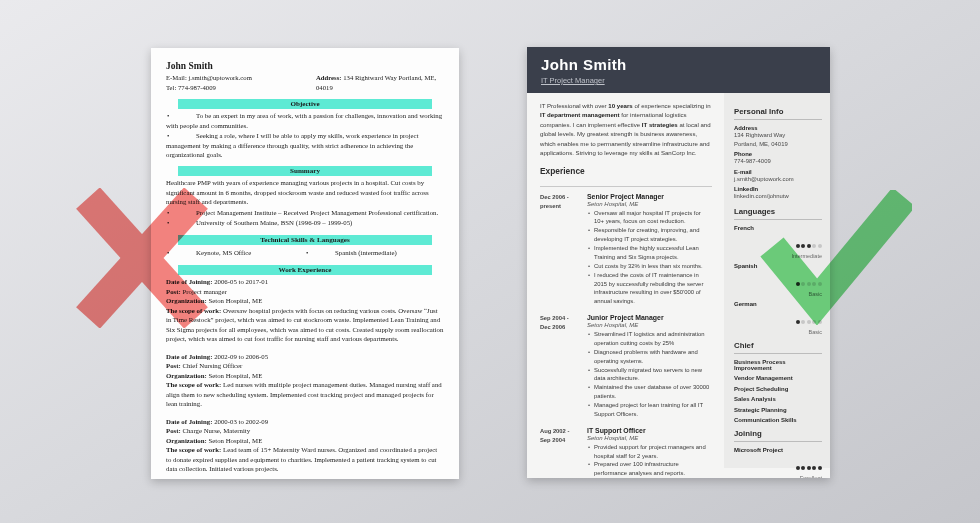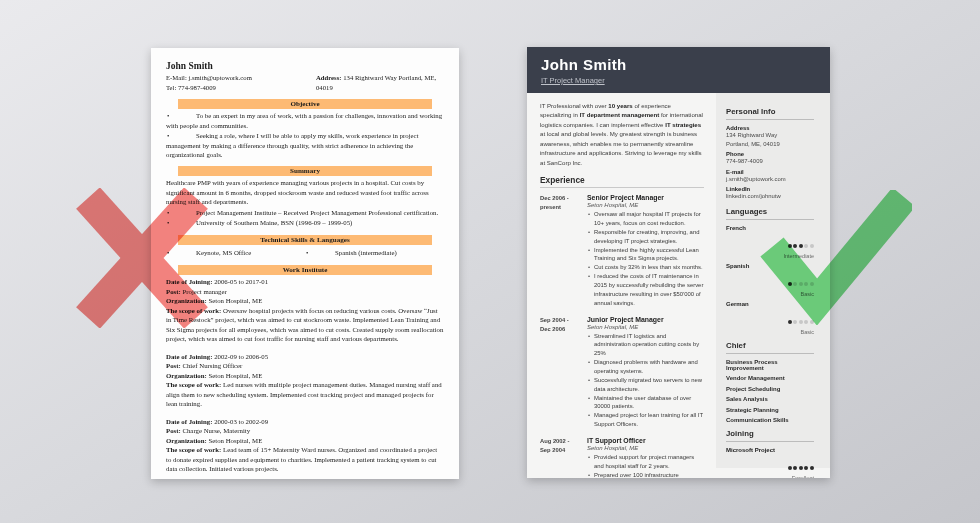--- a/index.html
+++ b/index.html
@@ -12,44 +12,44 @@
   .l-page{
     position:absolute;left:151px;top:48px;width:308px;height:431px;
     background:#fdfdfd;box-shadow:0 3px 9px rgba(0,0,0,.22);
     font-family:"Liberation Serif",serif;color:#1b1b1b;overflow:hidden;
   }
   .l-content{padding:13px 15px;}
   .l-name{font-size:9.5px;font-weight:bold;margin-bottom:2px;}
   .l-contact{display:flex;font-size:6.7px;line-height:1.45;}
   .l-contact-left{width:150px;}
   .l-address{flex:1;}
-  .l-band{background:#fdba74;text-align:center;font-weight:bold;font-size:7.1px;padding:1px 0;margin:7px 12px 2px;}
+  .l-band{background:#5eead4;text-align:center;font-weight:bold;font-size:7.1px;padding:1px 0;margin:7px 12px 2px;}
   .l-bullet{position:relative;font-size:6.8px;line-height:1.38;margin:1px 0;text-indent:30px;}
   .l-bullet::before{content:"•";position:absolute;left:1px;top:0;text-indent:0;}
   .l-par{font-size:6.8px;line-height:1.4;}
   .l-cols{display:flex;}
   .l-cols .l-bullet{width:50%;}
   .l-job{margin-bottom:8px;font-size:6.8px;line-height:1.4;}
   .l-job p{margin:0;}
   .l-job b{font-weight:bold;}
   
   .r-page{
     position:absolute;left:527px;top:47px;width:303px;height:431px;
     background:#f5f5f4;box-shadow:0 3px 9px rgba(0,0,0,.22);
     color:#2c2c2c;overflow:hidden;
   }
   .r-header{background:#3a3f4b;padding:9px 14px 8px;}
   .r-name{color:#ffffff;font-size:15px;font-weight:bold;letter-spacing:.4px;}
   .r-title{color:#bfc2c9;font-size:7.5px;margin-top:3px;text-decoration:underline;}
   .r-body{display:flex;height:calc(100% - 44px);box-sizing:border-box;padding-bottom:12px;}
   .r-main{flex:1;padding:8px 12px 0 13px;}
-  .r-side{width:88px;flex:none;background:#ebebea;padding:8px 16px 0 10px;}
+  .r-side{width:88px;flex:none;background:#ebebea;padding:8px 8px 0 10px;}
   .r-summary{font-size:6.1px;line-height:1.55;color:#3a3a3a;}
   .r-summary b{color:#222;}
-  .r-sec-title{font-size:8.4px;font-weight:bold;color:#2d2d2d;border-bottom:1px solid #c9c9c9;padding-bottom:2px;margin:8px 0 6px;}
+  .r-sec-title{font-size:8.4px;font-weight:bold;color:#2d2d2d;border-bottom:1px solid #c9c9c9;padding-bottom:10px;margin:8px 0 6px;}
   .r-entry{display:flex;margin-bottom:8px;}
   .r-date{width:47px;flex:none;font-size:5.8px;font-weight:bold;color:#444;line-height:1.6;}
   .r-entry-body{flex:1;}
   .r-role{font-size:6.9px;font-weight:bold;color:#222;}
   .r-company{font-size:6px;font-style:italic;color:#555;margin:1px 0 2px;}
   .r-li{position:relative;font-size:5.9px;line-height:1.5;color:#3a3a3a;padding-left:7px;}
   .r-li::before{content:"•";position:absolute;left:1px;top:0;color:#555;}
   .side-title{font-size:7.8px;font-weight:bold;color:#2d2d2d;border-bottom:1px solid #bcbcbc;padding-bottom:3px;margin:6px 0 5px;}
   .side-field{margin-bottom:3px;}
   .side-label{font-size:5.9px;font-weight:bold;color:#222;margin-top:3px;}
@@ -98,21 +98,21 @@
     <div class="l-bullet">Project Management Institute – Received Project Management Professional certification.</div>
         <div class="l-bullet">University of Southern Maine, BSN (1996-09 – 1999-05)</div>
       </div>
 
     <div class="l-band">Technical Skills &amp; Languages</div>
     <div class="l-cols">
       <div class="l-bullet">Keynote, MS Office</div>
       <div class="l-bullet">Spanish (intermediate)</div>
     </div>
 
-    <div class="l-band">Work Institute</div>
+    <div class="l-band">Work Experience</div>
     <div>
 
         <div class="l-job">
           <p><b>Date of Joining:</b> <span>2006-05 to 2017-01</span></p>
           <p><b>Post:</b> <span>Project manager</span></p>
           <p><b>Organization:</b> <span>Seton Hospital, ME</span></p>
           <p><b>The scope of work:</b> <span>Oversaw hospital projects with focus on reducing various costs. Oversaw “Just in Time Restock” project, which was aimed to cut stockroom waste. Implemented Lean Training and Six Sigma projects for all employees, which was aimed to cut costs. Created supply room reallocation project, which was aimed to cut foot traffic for nursing staff and various departments.</span></p>
         </div>
 
         <div class="l-job">

